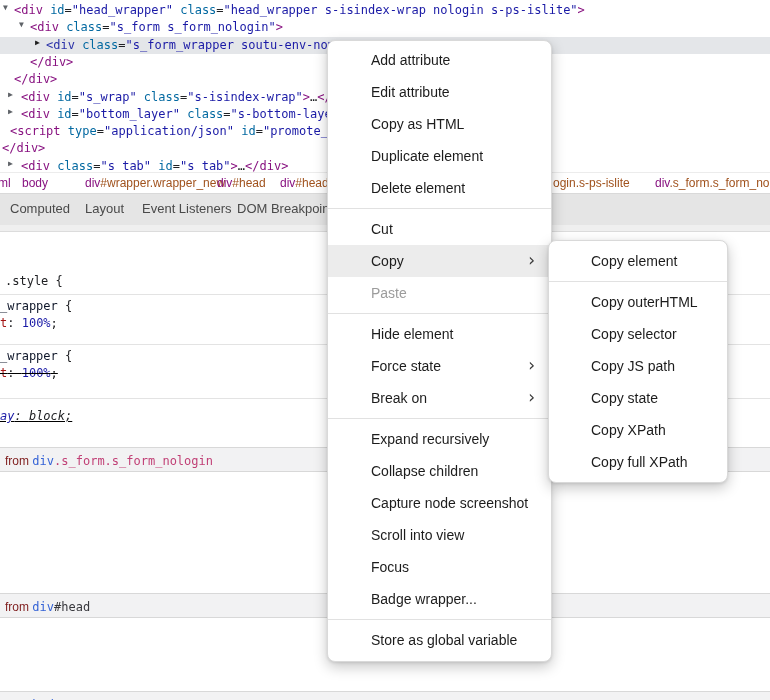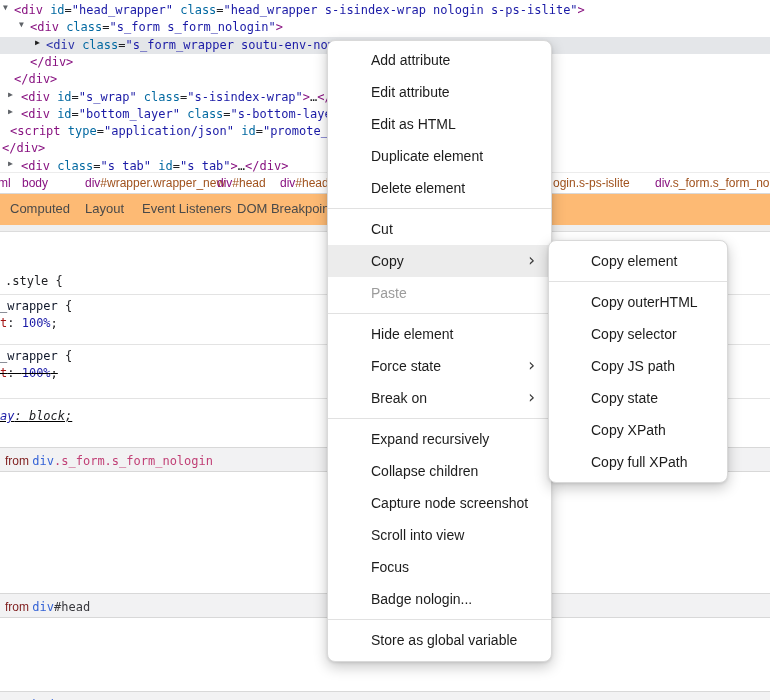--- a/index.html
+++ b/index.html
@@ -18,21 +18,21 @@
   .tk-v{color:#1a1aa6;} .tk-p{color:#202124;} .tk-e{color:#202124;}
 
   
   #breadcrumb{position:absolute;left:0;top:172px;width:770px;height:22px;background:#fff;
     border-top:1px solid #ececec;border-bottom:1px solid #d9d9d9;box-sizing:border-box;}
   .crumb{position:absolute;top:0;height:22px;line-height:21px;font-size:12px;white-space:pre;cursor:default;}
   .crumb-clip{position:absolute;left:0;top:0;height:22px;overflow:hidden;}
   .bc-tag{color:#881280;} .bc-rest{color:#a0521d;}
 
   
-  #tabs-bar{position:absolute;left:0;top:194px;width:770px;height:31px;background:#fdba74;}
+  #tabs-bar{position:absolute;left:0;top:194px;width:770px;height:31px;background:#e5e5e5;}
   .tab{position:absolute;top:0;height:31px;line-height:30px;font-size:13px;color:#4a4a4a;white-space:pre;}
   #filter-strip{position:absolute;left:0;top:225px;width:770px;height:7px;background:#efefef;
     border-bottom:1px solid #dcdcdc;box-sizing:border-box;}
 
   
   #styles-panel{position:absolute;left:0;top:0;width:770px;height:700px;pointer-events:none;}
   .st-row{position:absolute;height:17px;line-height:17px;white-space:pre;
     font:12px "DejaVu Sans Mono",monospace;pointer-events:auto;}
   .st-row.italic{font-style:italic;}
   .st-row.strike{text-decoration:line-through;}
@@ -105,38 +105,38 @@
     <div class="st-row" style="top: 349px; left: 0px;"><span class="sg-sel">_wrapper</span><span class="sg-plain"> {</span></div>
     <div class="st-row strike" style="top: 366px; left: 0px;"><span class="sg-prop">t</span><span class="sg-plain">: </span><span class="sg-num">100%</span><span class="sg-plain">;</span></div>
     <div class="st-row italic" style="top: 409px; left: 0px; text-decoration: underline;"><span class="sg-num">ay</span><span class="sg-plain">: </span><span class="sg-plain">block;</span></div>
     <div class="inherit-bar" style="top: 447px;"><span class="sg-gray">from </span><span class="sg-lblue">div</span><span class="sg-lpink">.s_form.s_form_nologin</span></div>
     <div class="inherit-bar" style="top: 593px;"><span class="sg-gray">from </span><span class="sg-lblue">div</span><span class="sg-ldark">#head</span></div>
     <div class="inherit-bar" style="top: 691px;"><span class="sg-gray">from </span><span class="sg-lblue">body</span></div>
   </div>
 <div id="context-menu" class="ctx-menu">
     <div class="menu-item"><span>Add attribute</span></div>
     <div class="menu-item"><span>Edit attribute</span></div>
-    <div class="menu-item"><span>Edit as HTML</span></div>
+    <div class="menu-item"><span>Copy as HTML</span></div>
     <div class="menu-item"><span>Duplicate element</span></div>
     <div class="menu-item"><span>Delete element</span></div>
     <div class="menu-sep"></div>
     <div class="menu-item"><span>Cut</span></div>
     <div class="menu-item highlight"><span>Copy</span><span class="chev">›</span></div>
     <div class="menu-item disabled"><span>Paste</span></div>
     <div class="menu-sep"></div>
     <div class="menu-item"><span>Hide element</span></div>
     <div class="menu-item"><span>Force state</span><span class="chev">›</span></div>
     <div class="menu-item"><span>Break on</span><span class="chev">›</span></div>
     <div class="menu-sep"></div>
     <div class="menu-item"><span>Expand recursively</span></div>
     <div class="menu-item"><span>Collapse children</span></div>
     <div class="menu-item"><span>Capture node screenshot</span></div>
     <div class="menu-item"><span>Scroll into view</span></div>
     <div class="menu-item"><span>Focus</span></div>
-    <div class="menu-item"><span>Badge nologin...</span></div>
+    <div class="menu-item"><span>Badge wrapper...</span></div>
     <div class="menu-sep"></div>
     <div class="menu-item"><span>Store as global variable</span></div>
   </div>
 <div id="copy-submenu" class="ctx-menu">
     <div class="menu-item"><span>Copy element</span></div>
     <div class="menu-sep"></div>
     <div class="menu-item"><span>Copy outerHTML</span></div>
     <div class="menu-item"><span>Copy selector</span></div>
     <div class="menu-item"><span>Copy JS path</span></div>
     <div class="menu-item"><span>Copy state</span></div>

